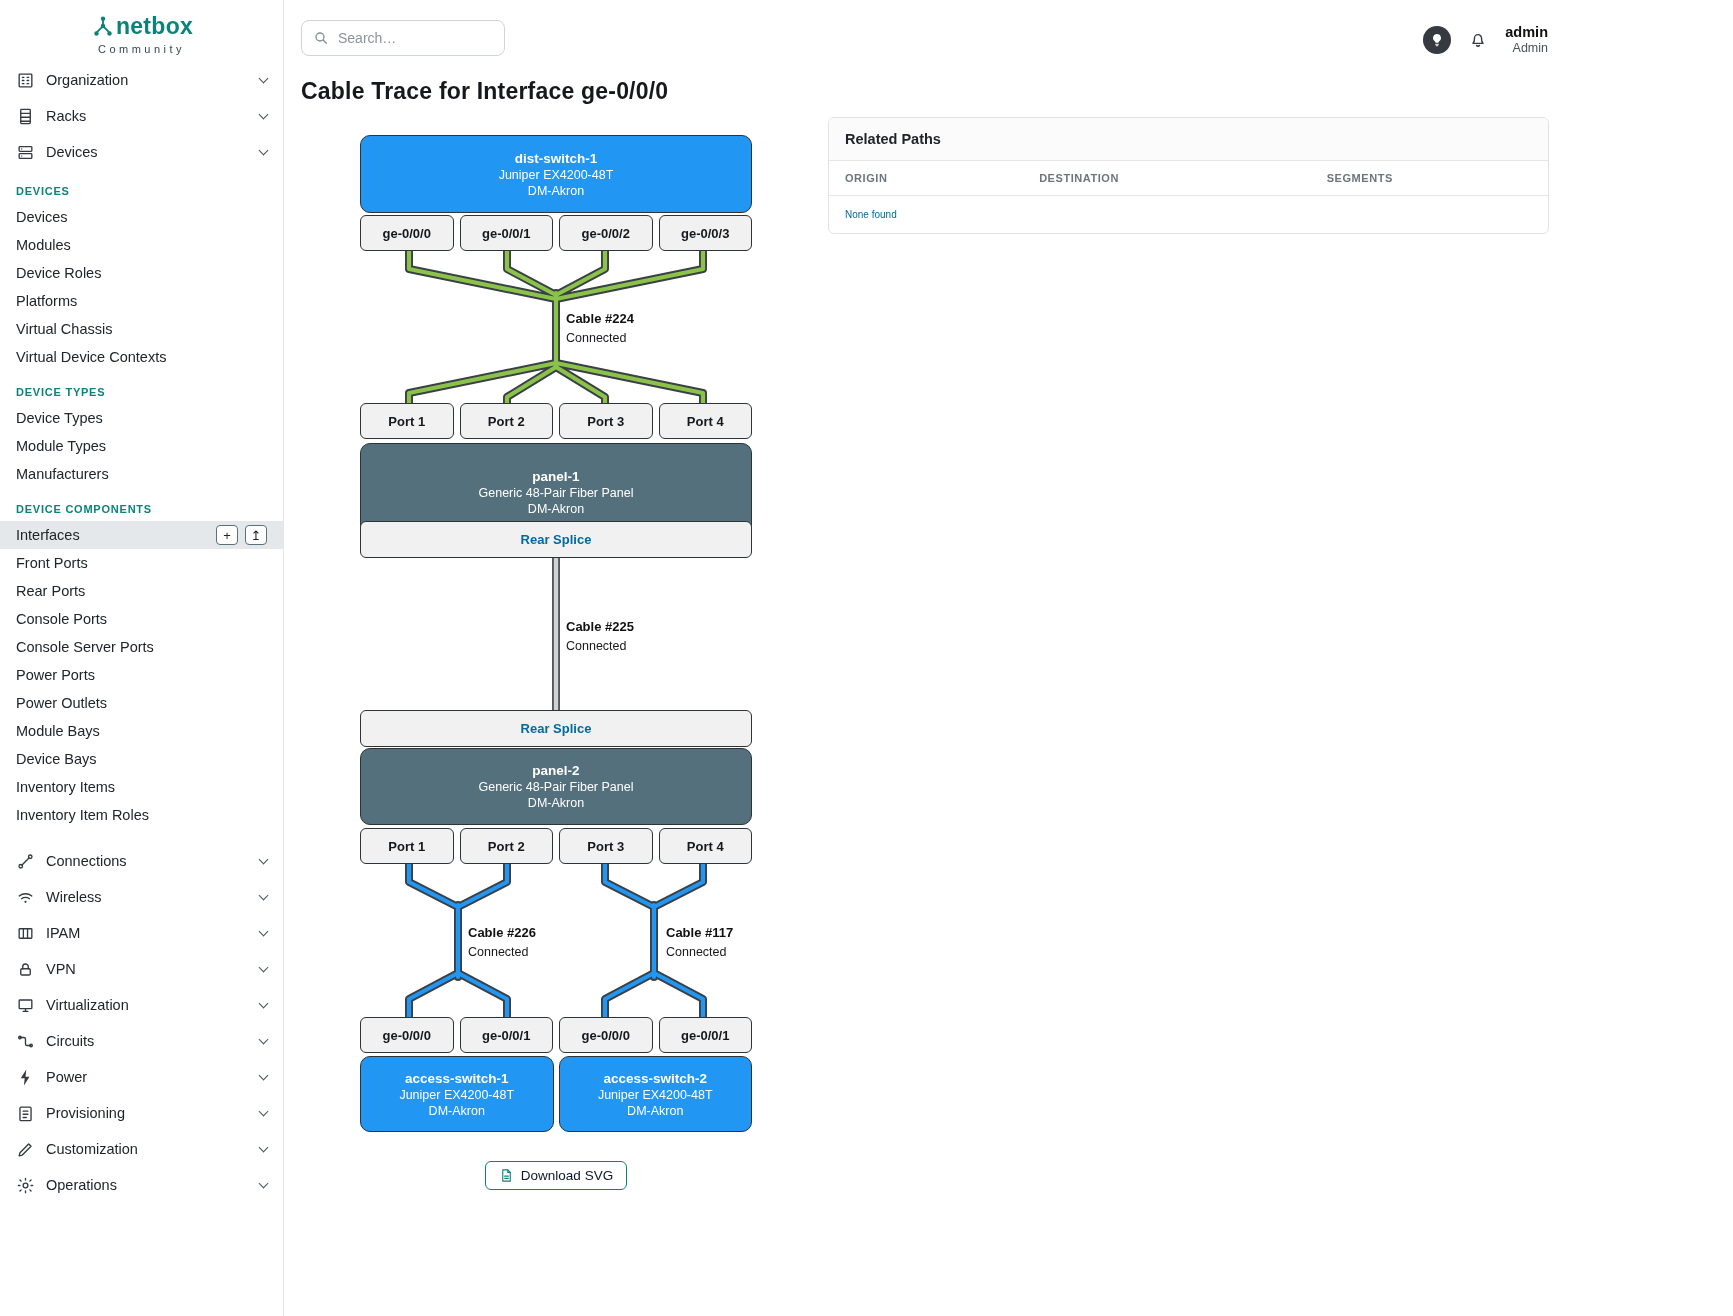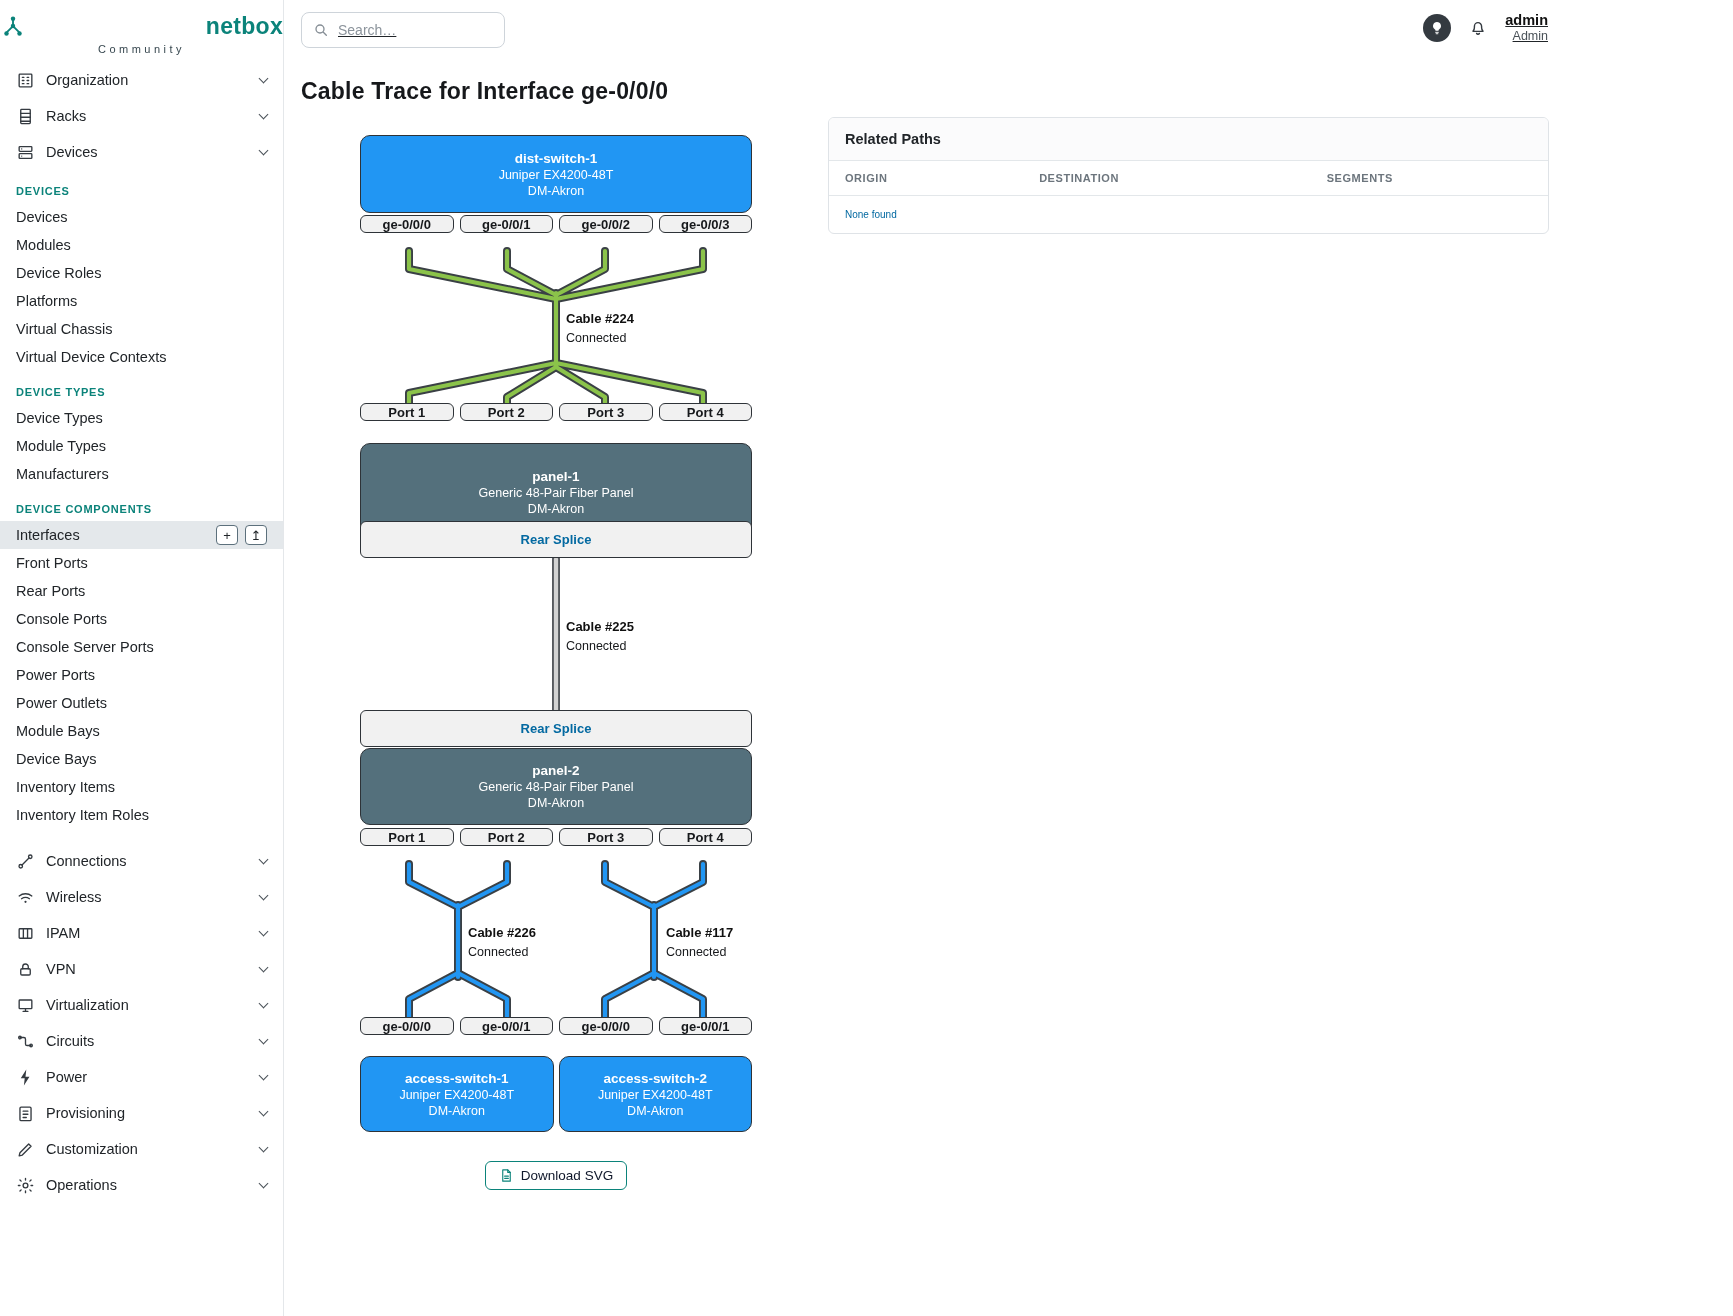--- a/index.html
+++ b/index.html
@@ -6,40 +6,40 @@
   body {
     width: 1733px; height: 1316px; overflow: hidden;
     font-family: "Liberation Sans", sans-serif;
     background: #ffffff; color: #212529;
   }
   .app { display: flex; height: 100%; }
 
   
   .sidebar { width: 284px; min-width: 284px; height: 100%; background: #fff; border-right: 1px solid #e4e7ea; overflow: hidden; }
   .brand { padding: 13px 0 7px; text-align: center; }
-  .brand-row { display: flex; align-items: center; justify-content: space-between; gap: 0; }
+  .brand-row { display: flex; align-items: center; justify-content: center; gap: 0; }
   .brand-name { font-size: 23px; font-weight: 700; color: #0b837a; letter-spacing: .3px; }
   .brand-sub { font-size: 11px; letter-spacing: 3.5px; color: #37474f; margin-top: 3px; font-weight: 500; }
 
   .nav-group { display: flex; align-items: center; gap: 11px; padding: 0 16px; height: 36px; cursor: pointer; }
   .nav-group .glabel { font-size: 14.5px; color: #212529; }
   .gicon { width: 19px; height: 19px; display: flex; }
   .gicon svg { width: 19px; height: 19px; stroke: #343a40; fill: none; stroke-width: 1.7; stroke-linecap: round; stroke-linejoin: round; }
   .chev { margin-left: auto; width: 7px; height: 7px; border-right: 1.6px solid #495057; border-bottom: 1.6px solid #495057; transform: rotate(45deg); margin-top: -3px; }
 
   .nav-section-title { color: #0b837a; font-size: 11px; font-weight: 700; letter-spacing: .07em; padding: 15px 16px 6px; }
   .nav-item { display: flex; align-items: center; height: 28px; padding: 0 16px; font-size: 14.5px; color: #212529; cursor: pointer; }
   .nav-item.active { background: #e4e8eb; }
   .mini-actions { margin-left: auto; display: flex; gap: 7px; }
   .mini-btn { width: 22px; height: 20px; background: #fff; border: 1px solid #5c707c; border-radius: 4px; font-size: 13px; line-height: 1; display: flex; align-items: center; justify-content: center; color: #212529; cursor: pointer; font-family: inherit; }
   .bottom-groups { margin-top: 14px; }
 
   
   .main { flex: 1; overflow: hidden; }
-  .topbar { height: 56px; display: flex; align-items: flex-start; justify-content: space-between; padding: 12px 185px 0 17px; text-decoration: underline; }
+  .topbar { height: 56px; display: flex; align-items: flex-end; justify-content: space-between; padding: 12px 185px 0 17px; }
   .search-box { width: 204px; height: 36px; border: 1px solid #ced4da; border-radius: 8px; display: flex; align-items: center; gap: 9px; padding: 0 11px; background: #fff; }
   .search-box input { border: none; outline: none; flex: 1; font-size: 14px; font-family: inherit; color: #212529; background: transparent; }
   .search-box input::placeholder { color: #8b939b; }
   .topbar-right { display: flex; align-items: center; gap: 17px; }
   .bulb-btn { width: 28px; height: 28px; border-radius: 50%; background: #343a40; border: none; display: flex; align-items: center; justify-content: center; cursor: pointer; }
   .bell-btn { background: none; border: none; display: flex; cursor: pointer; }
   .user-block { text-align: right; line-height: 1.2; }
   .user-name { font-size: 14.5px; font-weight: 700; color: #111; }
   .user-role { font-size: 12.5px; color: #4a5258; }
 
@@ -51,21 +51,21 @@
   .diagram { position: relative; width: 392px; height: 1000px; }
   .cables { position: absolute; left: 0; top: 0; }
   .abs { position: absolute; left: 0; right: 0; }
 
   .node { border: 1px solid #2e3338; border-radius: 10px; color: #fff; display: flex; flex-direction: column; align-items: center; justify-content: center; gap: 2px; text-align: center; }
   .node.device { background: #2196f3; }
   .node.panel { background: #54707c; }
   .n-name { font-size: 13.5px; font-weight: 700; }
   .n-sub { font-size: 12.5px; }
 
-  .port-row { display: grid; grid-template-columns: repeat(4, 1fr); gap: 6px; height: 18px; }
+  .port-row { display: grid; grid-template-columns: repeat(4, 1fr); gap: 6px; height: 36px; }
   .port { background: #f1f1f1; border: 1px solid #2e3338; border-radius: 6px; display: flex; align-items: center; justify-content: center; font-size: 13px; font-weight: 700; color: #16181b; cursor: pointer; }
   .splice { height: 37px; background: #f1f1f1; border: 1px solid #2e3338; border-radius: 6px; display: flex; align-items: center; justify-content: center; font-size: 13px; font-weight: 700; color: #0369a1; cursor: pointer; }
 
   .cable-label { position: absolute; line-height: 1.55; }
   .cl-name { font-size: 13px; font-weight: 700; color: #111; cursor: pointer; }
   .cl-status { font-size: 12.5px; color: #16181b; }
 
   .switch-row { display: grid; grid-template-columns: 1fr 1fr; gap: 5px; }
   .switch-row .node { height: 76px; }
 

